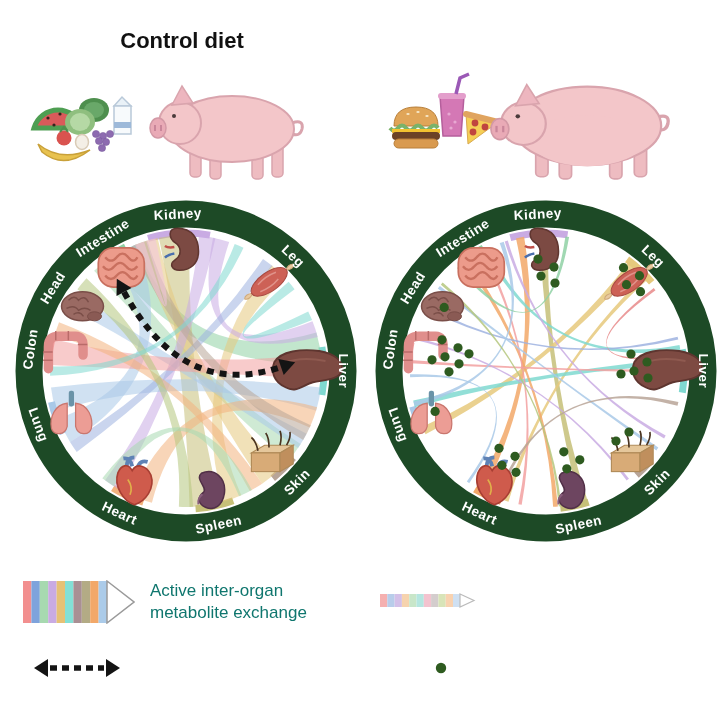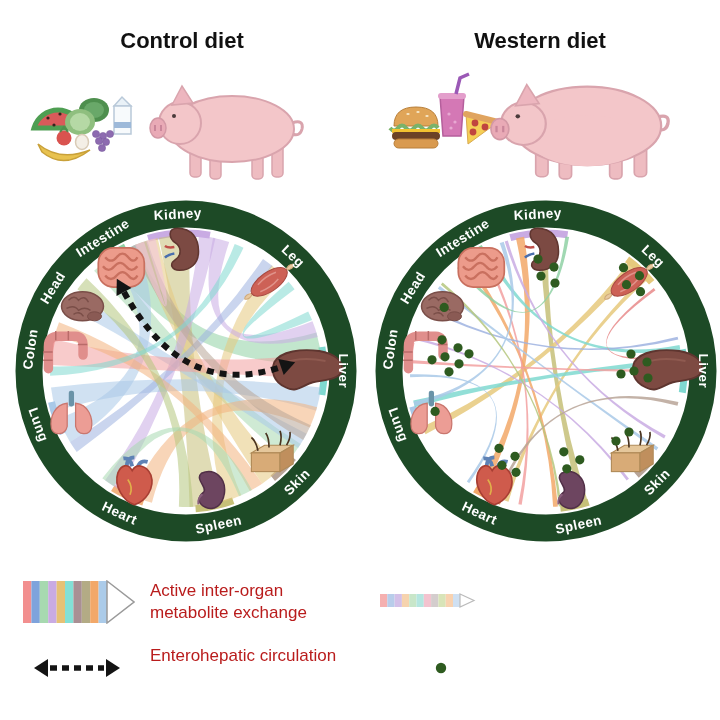--- a/index.html
+++ b/index.html
@@ -3,38 +3,37 @@
 <meta charset="utf-8">
 <style>
   html,body{margin:0;padding:0;background:#fff;}
   .figure{position:relative;width:720px;height:720px;background:#fff;overflow:hidden;
           font-family:"Liberation Sans",sans-serif;}
   .title{position:absolute;top:28px;width:200px;text-align:center;font-weight:bold;
          font-size:22px;color:#111;}
   #title-control{left:82px;}
   #title-western{left:440px;}
   svg.layer{position:absolute;left:0;top:0;}
-  .ll{position:absolute;font-size:17px;color:#b91c1c;line-height:1.3;}
+  .ll{position:absolute;font-size:17px;color:#0f766e;line-height:1.3;}
   #label-active{left:150px;top:580px;width:205px;}
   #label-entero{left:150px;top:645px;width:205px;}
   #label-dimin{left:490px;top:580px;width:218px;}
   #label-bile{left:490px;top:645px;width:218px;}
   .licon{position:absolute;}
   #legend-active-arrow{left:23px;top:580px;}
   #legend-entero-arrow{left:30px;top:655px;}
   #legend-dimin-arrow{left:380px;top:593px;}
   #legend-bile-dot{left:433px;top:660px;}
 </style>
 </head>
 <body>
 
 <div class="figure">
 
   <div class="title" id="title-control">Control diet</div>
-  <div class="title" id="title-western">Western diet</div>
 
   <svg class="layer" width="720" height="720" viewBox="0 0 720 720">
 
     <g transform="translate(88,136)">
       <path d="M -50,8 Q -28,26 2,14 Q -24,34 -46,16 Z" fill="#e8c24f" stroke="#c9a13a" stroke-width="1.5"></path>
       <path d="M -54,-8 A 25 25 0 0 1 -6,-8 Z" fill="#d95a5a" stroke="#4e9e52" stroke-width="5"></path>
       <circle cx="-40" cy="-18" r="1.6" fill="#34231f"></circle>
         <circle cx="-28" cy="-22" r="1.6" fill="#34231f"></circle>
       <circle cx="-20" cy="-14" r="1.6" fill="#34231f"></circle>
         <circle cx="-34" cy="-11" r="1.6" fill="#34231f"></circle>
@@ -343,21 +342,20 @@
       <rect x="67.2" y="1" width="8.4" height="42" fill="#f2a869"></rect>
       <rect x="75.60000000000001" y="1" width="8.4" height="42" fill="#abcbe9"></rect>
       <polygon points="84,1 111,22 84,43" fill="#ffffff" stroke="#9a9a9a" stroke-width="1.5"></polygon>
     </svg>
   <div class="ll" id="label-active">Active inter-organ metabolite exchange</div>
   <svg class="licon" id="legend-entero-arrow" width="96" height="26">
       <line x1="20" y1="13" x2="74" y2="13" stroke="#141414" stroke-width="5.5" stroke-dasharray="7 5"></line>
       <polygon points="90,13 76,22 76,4" fill="#141414"></polygon>
       <polygon points="4,13 18,4 18,22" fill="#141414"></polygon>
     </svg>
-  <div class="ll" id="label-entero">Enterohepatic circulation</div>
   <svg class="licon" id="legend-dimin-arrow" width="100" height="15">
       <rect x="0" y="1" width="7.3" height="13" fill="#f5b0b0"></rect>
       <rect x="7.3" y="1" width="7.3" height="13" fill="#b8cdea"></rect>
       <rect x="14.6" y="1" width="7.3" height="13" fill="#d3c0e8"></rect>
       <rect x="21.9" y="1" width="7.3" height="13" fill="#f6d3ae"></rect>
       <rect x="29.2" y="1" width="7.3" height="13" fill="#c8e6c9"></rect>
       <rect x="36.5" y="1" width="7.3" height="13" fill="#b5e6e0"></rect>
       <rect x="43.8" y="1" width="7.3" height="13" fill="#f3c3cf"></rect>
       <rect x="51.1" y="1" width="7.3" height="13" fill="#d4cdcd"></rect>
       <rect x="58.4" y="1" width="7.3" height="13" fill="#d8e4b8"></rect>

